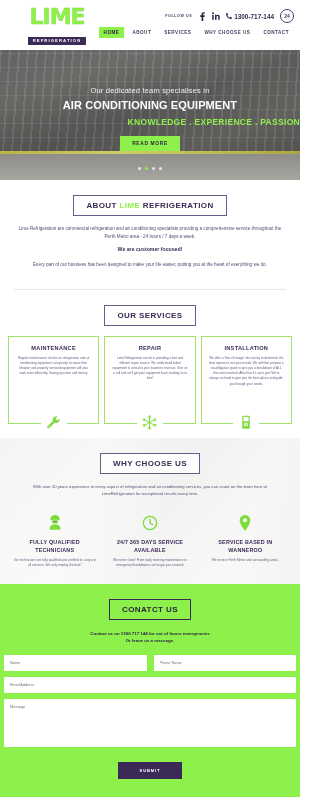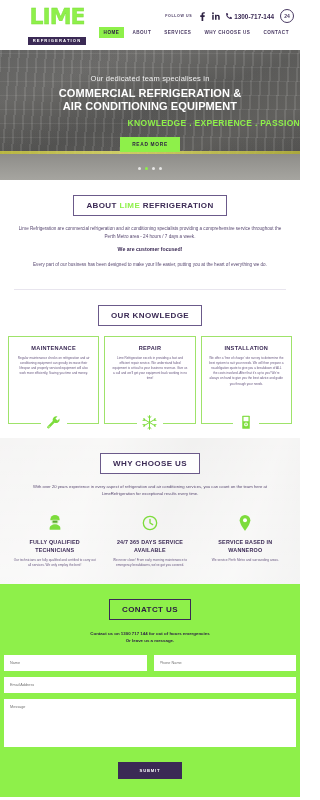--- a/index.html
+++ b/index.html
@@ -78,21 +78,21 @@
     position: absolute; left: 0; right: 0; bottom: 26px; height: 3px;
     background: linear-gradient(90deg, #c9c63f, #e2e06a 40%, #b9b63a);
     opacity: .85;
   }
   .hero-floor {
     position: absolute; left: 0; right: 0; bottom: 0; height: 26px;
     background: linear-gradient(180deg, #8e8d89, #a6a5a0);
   }
   .hero-inner {
     position: relative; z-index: 3; text-align: center;
-    padding-top: 24px;
+    padding-top: 36px;
   }
   .hero-kicker { color: #f2f2f2; font-size: 7.5px; font-weight: 400; letter-spacing: .2px; }
   .hero-title {
     color: #ffffff; font-size: 11px; font-weight: 700; line-height: 13px;
     margin-top: 4px; letter-spacing: .1px;
   }
   .hero-tag {
     color: #8ef04a; font-size: 8.5px; font-weight: 700; margin-top: 5px; letter-spacing: .3px; text-align: right;
   }
   .btn-green {
@@ -213,21 +213,20 @@
     <div class="nav-item">CONTACT</div>
   </div>
 </div>
 
 <div class="hero">
   <div class="hero-shelf"></div>
   <div class="hero-floor"></div>
   <div class="hero-inner">
     <div class="hero-kicker">Our dedicated team specialises in</div>
     <div class="hero-title">
-      <div>COMMERCIAL REFRIGERATION &amp;</div>
       <div>AIR CONDITIONING EQUIPMENT</div>
     </div>
     <div class="hero-tag">KNOWLEDGE . EXPERIENCE . PASSION</div>
     <div class="btn-green">READ MORE</div>
   </div>
   <div class="hero-dots">
     <i></i><i class="on"></i><i></i><i></i>
   </div>
 </div>
 
@@ -235,21 +234,21 @@
   <div class="title-box">
     <span>ABOUT </span><span class="lime">LIME</span><span> REFRIGERATION</span>
   </div>
   <div class="body-txt">Lime Refrigeration are commercial refrigeration and air conditioning specialists providing a comprehensive service throughout the  Perth Metro area - 24 hours / 7 days a week.</div>
   <div class="body-strong">We are customer focused!</div>
   <div class="body-txt">Every part of our business has been designed to make your life easier, putting you at the heart of everything we do.</div>
 </div>
 <div class="divider"></div>
 
 <div class="sec">
-  <div class="title-box">OUR KNOWLEDGE</div>
+  <div class="title-box">OUR SERVICES</div>
 </div>
 <div class="services-wrap">
 
   <div class="svc-card">
     <div class="svc-title">MAINTENANCE</div>
     <div class="svc-text">Regular maintenance checks on refrigeration and air conditioning equipment can greatly increase their lifespan and properly serviced equipment will also work more efficiently, Saving you time  and money.</div>
     <div class="svc-icon">
       <svg width="15" height="15" viewBox="0 0 24 24">
           <path fill="#7ddc3c" d="M21.7 5.6 18.4 8.9 15.1 5.6l3.3-3.3a6 6 0 0 0-7.6 7.3L2.6 17.8a2 2 0 1 0 2.8 2.8l8.2-8.2a6 6 0 0 0 8.1-6.8"></path>
           <circle cx="5" cy="19" r="1.4" fill="#b6f089"></circle>

